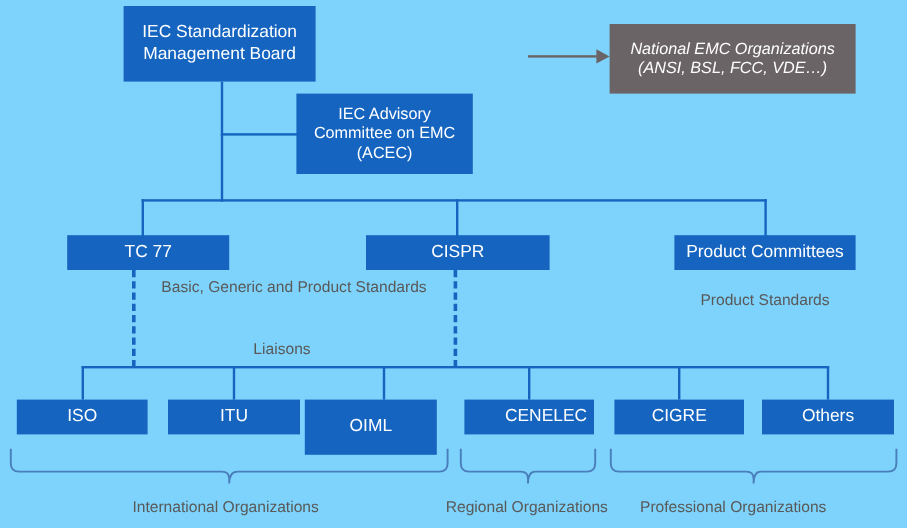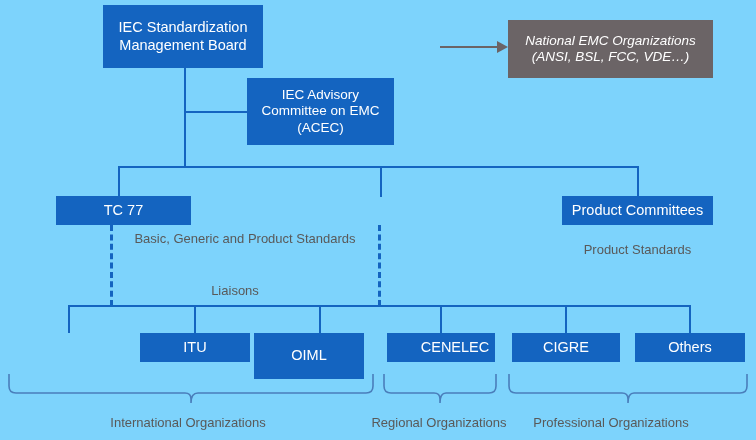--- a/index.html
+++ b/index.html
@@ -115,23 +115,25 @@
 
   <div class="node blue small" style="left:247px; top:78px; width:147px; height:67px;">IEC Advisory
 Committee on EMC
 (ACEC)</div>
 
   <div class="node gray small" style="left:508px; top:20px; width:205px; height:58px;font-style:italic;">National EMC Organizations
 (ANSI, BSL, FCC, VDE…)</div>
 
   <div class="node blue big" style="left:44px; top:196px; width:135px; height:29px;margin-left:12px;">TC 77</div>
 
+  <div class="node blue big" style="left:305px; top:196px; width:153px; height:29px;">CISPR</div>
 
   <div class="node blue big" style="left:562px; top:196px; width:151px; height:29px;">Product Committees</div>
 
+  <div class="node blue big" style="left:14px; top:333px; width:109px; height:29px;">ISO</div>
 
   <div class="node blue big" style="left:140px; top:333px; width:110px; height:29px;">ITU</div>
 
   <div class="node blue big" style="left:254px; top:333px; width:110px; height:46px;">OIML</div>
 
   <div class="node blue big" style="left:387px; top:333px; width:108px; height:29px;padding-left:28px;">CENELEC</div>
 
   <div class="node blue big" style="left:512px; top:333px; width:108px; height:29px;">CIGRE</div>
 
   <div class="node blue big" style="left:635px; top:333px; width:110px; height:29px;">Others</div>

